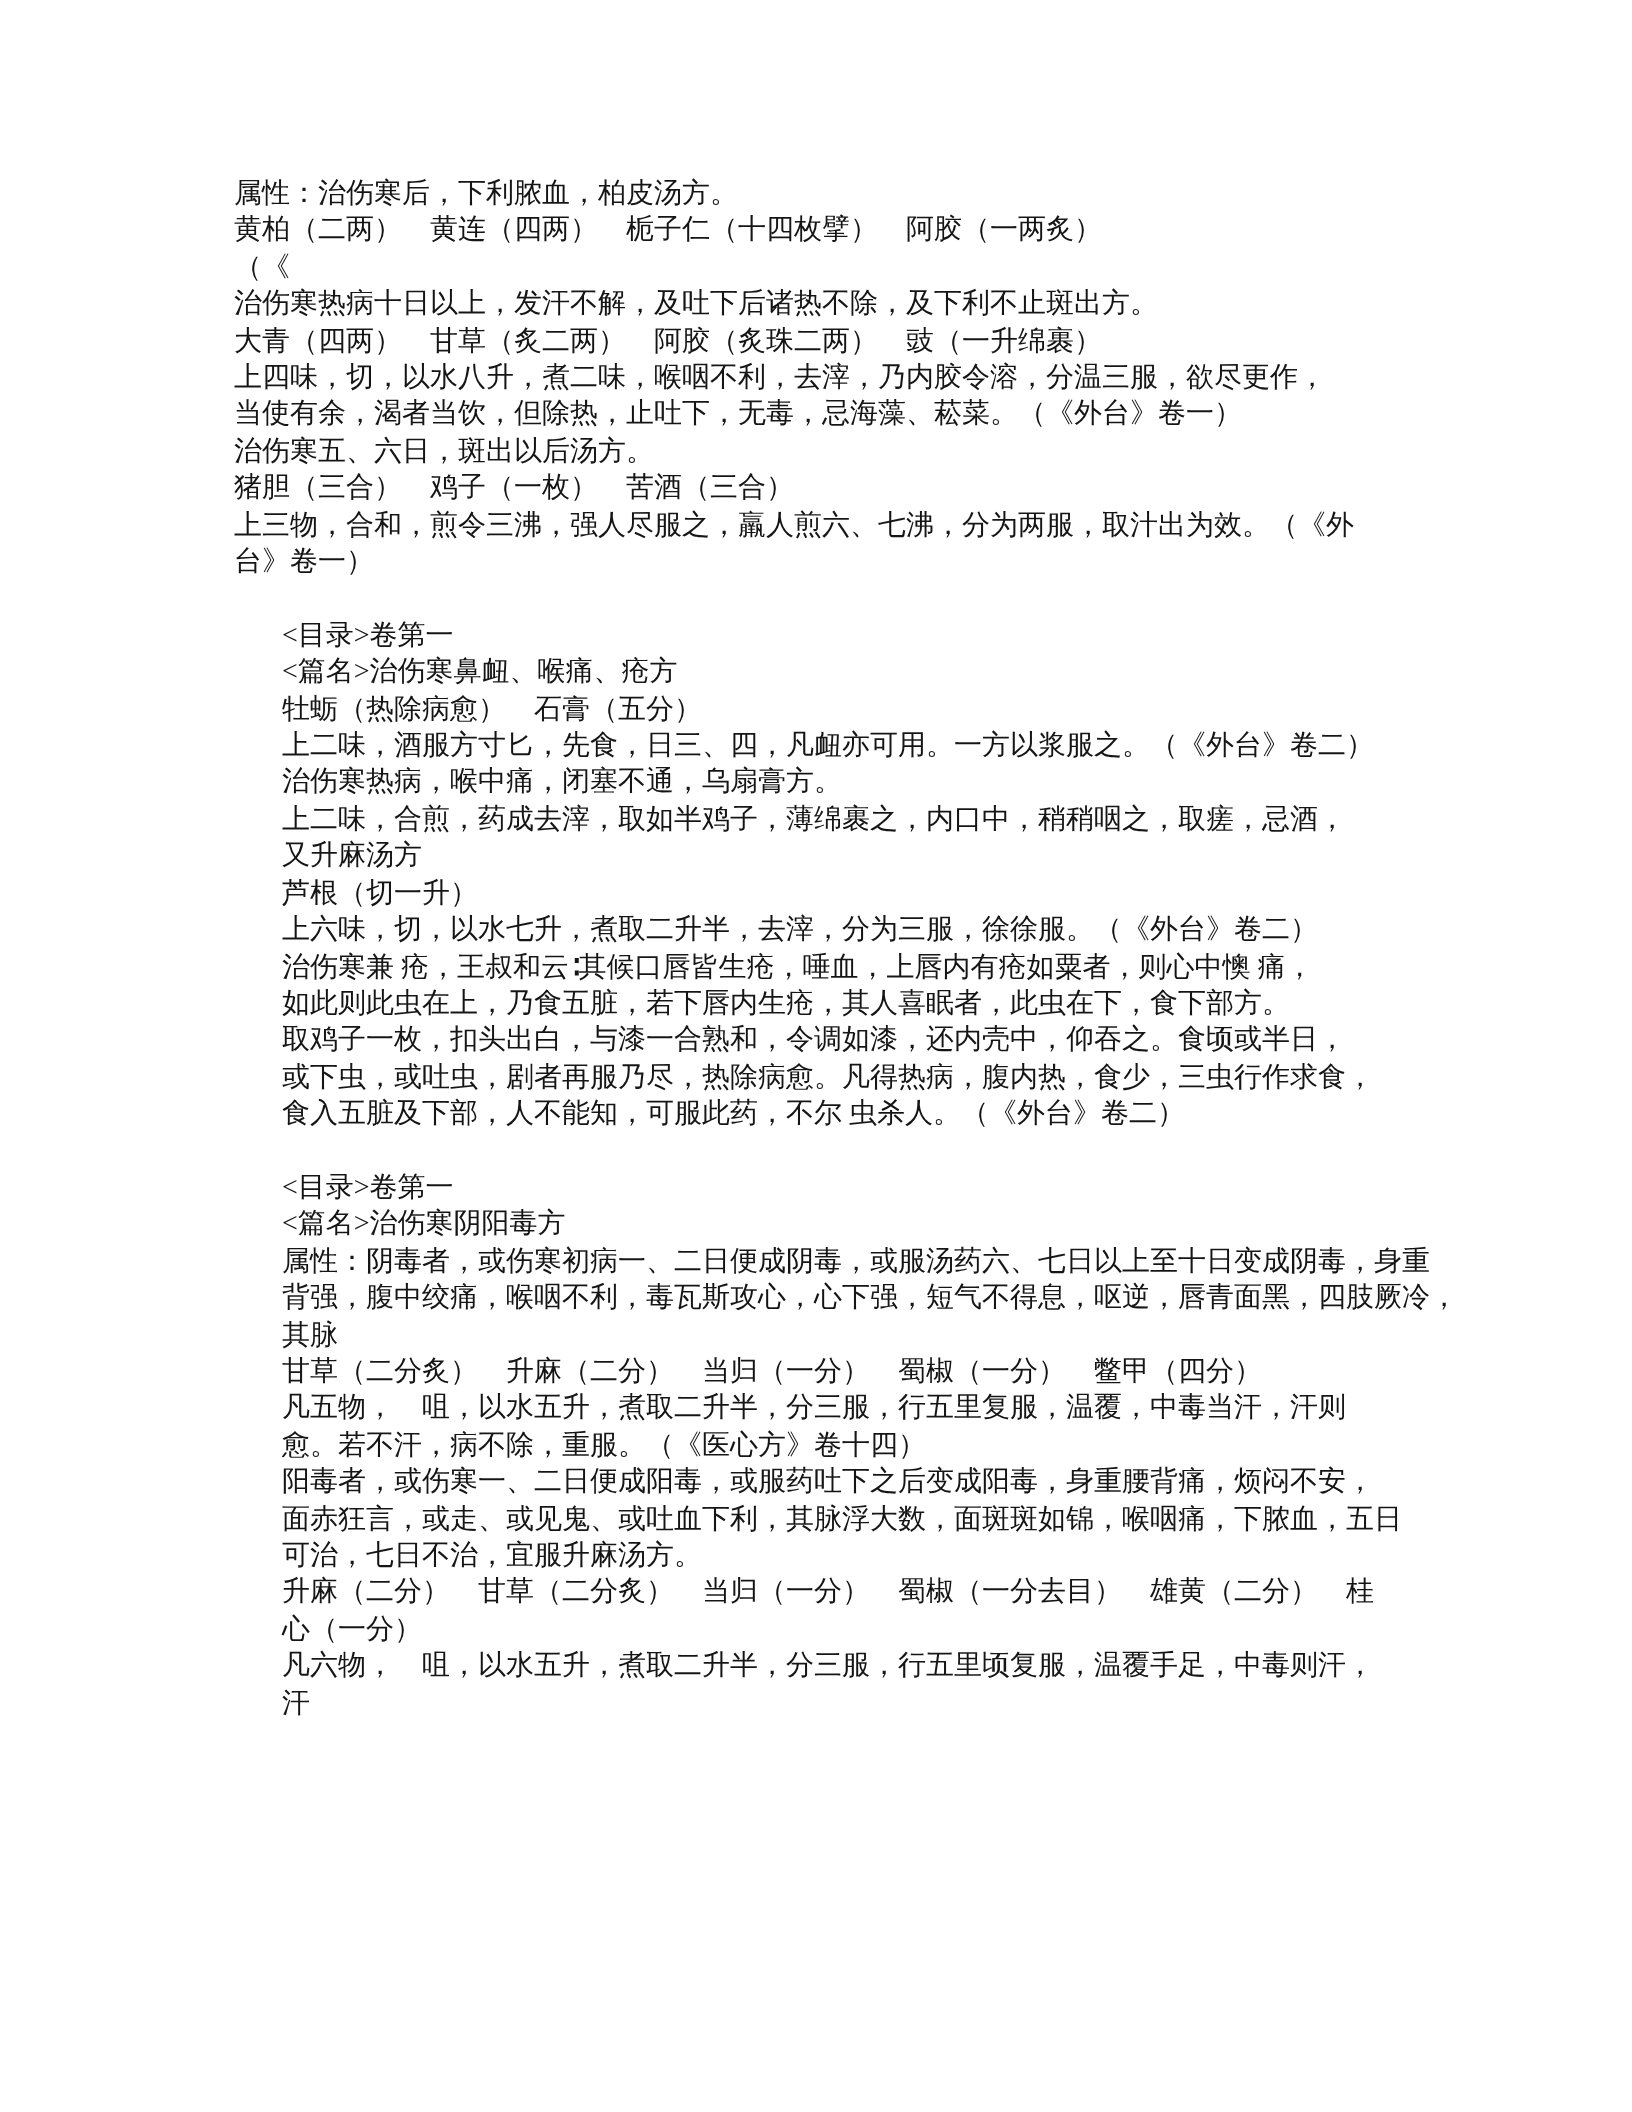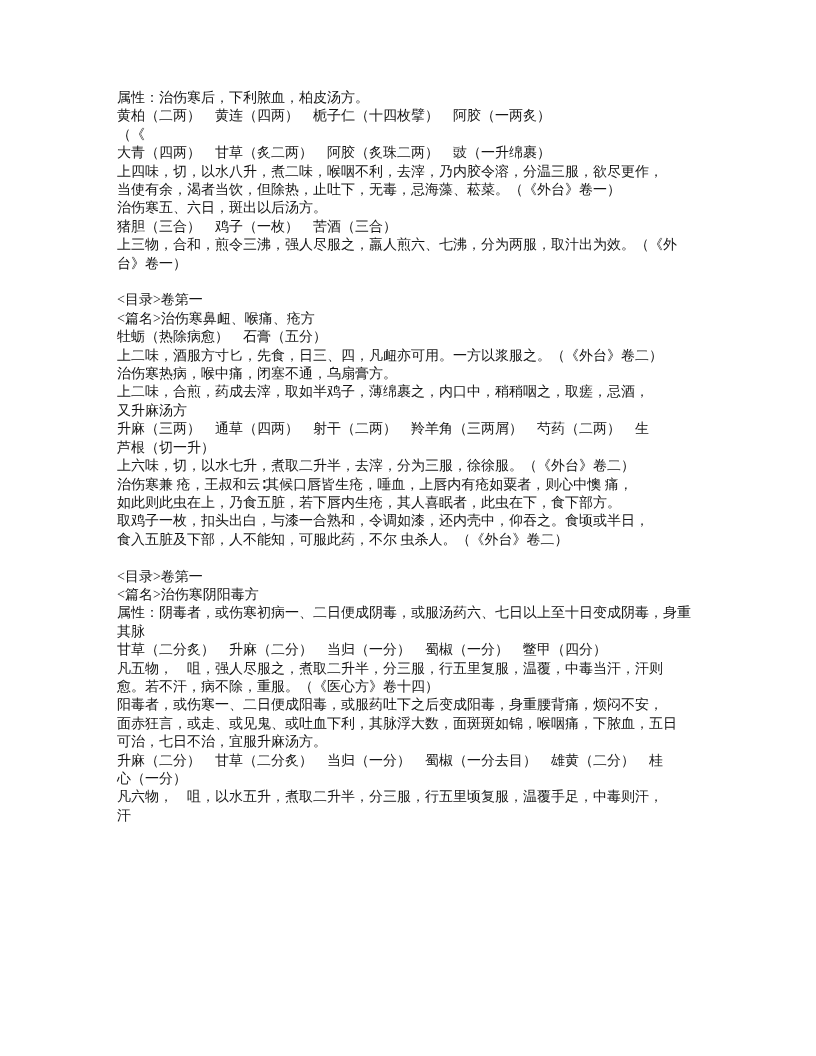--- a/index.html
+++ b/index.html
@@ -17,69 +17,71 @@
     width: 816px;
     height: 1056px;
     background: #ffffff;
     padding: 89px 90px 0 117px;
     font-family: "Liberation Serif", "DejaVu Serif", serif;
     font-size: 14px;
     line-height: 18.4px;
     color: #151515;
   }
   .section { margin: 0; }
-  .section + .section { margin-top: 18.4px; }
+  .section + .section { margin-top: 18.4px; margin-left: 24px; }
   .line {
     white-space: pre;
     min-height: 18.4px;
     letter-spacing: 0;
   }
 </style>
 </head>
 <body>
 
 <div class="page">
 
   <div class="section">
     <div class="line">属性：治伤寒后，下利脓血，柏皮汤方。</div>
     <div class="line">黄柏（二两）　黄连（四两）　栀子仁（十四枚擘）　阿胶（一两炙）</div>
     <div class="line">（《</div>
+    <div class="line">治伤寒热病十日以上，发汗不解，及吐下后诸热不除，及下利不止斑出方。</div>
     <div class="line">大青（四两）　甘草（炙二两）　阿胶（炙珠二两）　豉（一升绵裹）</div>
     <div class="line">上四味，切，以水八升，煮二味，喉咽不利，去滓，乃内胶令溶，分温三服，欲尽更作，</div>
     <div class="line">当使有余，渴者当饮，但除热，止吐下，无毒，忌海藻、菘菜。（《外台》卷一）</div>
     <div class="line">治伤寒五、六日，斑出以后汤方。</div>
     <div class="line">猪胆（三合）　鸡子（一枚）　苦酒（三合）</div>
     <div class="line">上三物，合和，煎令三沸，强人尽服之，羸人煎六、七沸，分为两服，取汁出为效。（《外</div>
     <div class="line">台》卷一）</div>
   </div>
 
   <div class="section">
     <div class="line">&lt;目录&gt;卷第一</div>
     <div class="line">&lt;篇名&gt;治伤寒鼻衄、喉痛、疮方</div>
     <div class="line">牡蛎（热除病愈）　石膏（五分）</div>
     <div class="line">上二味，酒服方寸匕，先食，日三、四，凡衄亦可用。一方以浆服之。（《外台》卷二）</div>
     <div class="line">治伤寒热病，喉中痛，闭塞不通，乌扇膏方。</div>
     <div class="line">上二味，合煎，药成去滓，取如半鸡子，薄绵裹之，内口中，稍稍咽之，取瘥，忌酒，</div>
     <div class="line">又升麻汤方</div>
-    <div class="line">升麻（三两）　通草（四两）　射干（二两）　羚羊角（三两屑）　芍药（二两）　生</div>
     <div class="line">芦根（切一升）</div>
     <div class="line">上六味，切，以水七升，煮取二升半，去滓，分为三服，徐徐服。（《外台》卷二）</div>
     <div class="line">治伤寒兼 疮，王叔和云∶其候口唇皆生疮，唾血，上唇内有疮如粟者，则心中懊 痛，</div>
     <div class="line">如此则此虫在上，乃食五脏，若下唇内生疮，其人喜眠者，此虫在下，食下部方。</div>
     <div class="line">取鸡子一枚，扣头出白，与漆一合熟和，令调如漆，还内壳中，仰吞之。食顷或半日，</div>
+    <div class="line">或下虫，或吐虫，剧者再服乃尽，热除病愈。凡得热病，腹内热，食少，三虫行作求食，</div>
     <div class="line">食入五脏及下部，人不能知，可服此药，不尔 虫杀人。（《外台》卷二）</div>
   </div>
 
   <div class="section">
     <div class="line">&lt;目录&gt;卷第一</div>
     <div class="line">&lt;篇名&gt;治伤寒阴阳毒方</div>
     <div class="line">属性：阴毒者，或伤寒初病一、二日便成阴毒，或服汤药六、七日以上至十日变成阴毒，身重</div>
+    <div class="line">背强，腹中绞痛，喉咽不利，毒瓦斯攻心，心下强，短气不得息，呕逆，唇青面黑，四肢厥冷，</div>
     <div class="line">其脉</div>
     <div class="line">甘草（二分炙）　升麻（二分）　当归（一分）　蜀椒（一分）　鳖甲（四分）</div>
-    <div class="line">凡五物，　咀，强人尽服之，煮取二升半，分三服，行五里复服，温覆，中毒当汗，汗则</div>
+    <div class="line">凡五物，　咀，以水五升，煮取二升半，分三服，行五里复服，温覆，中毒当汗，汗则</div>
     <div class="line">愈。若不汗，病不除，重服。（《医心方》卷十四）</div>
     <div class="line">阳毒者，或伤寒一、二日便成阳毒，或服药吐下之后变成阳毒，身重腰背痛，烦闷不安，</div>
     <div class="line">面赤狂言，或走、或见鬼、或吐血下利，其脉浮大数，面斑斑如锦，喉咽痛，下脓血，五日</div>
     <div class="line">可治，七日不治，宜服升麻汤方。</div>
     <div class="line">升麻（二分）　甘草（二分炙）　当归（一分）　蜀椒（一分去目）　雄黄（二分）　桂</div>
     <div class="line">心（一分）</div>
     <div class="line">凡六物，　咀，以水五升，煮取二升半，分三服，行五里顷复服，温覆手足，中毒则汗，</div>
     <div class="line">汗</div>
   </div>
 

